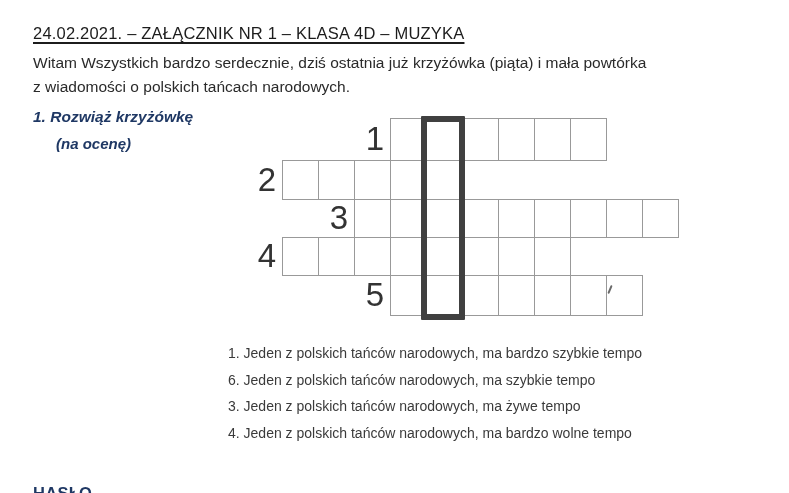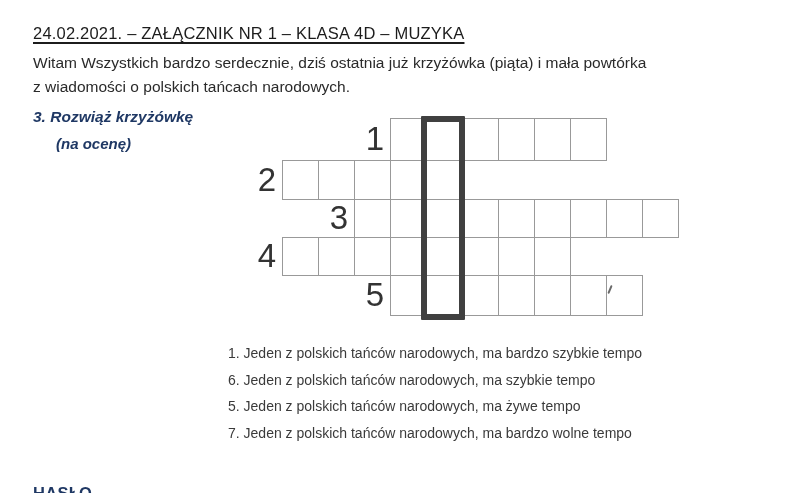--- a/index.html
+++ b/index.html
@@ -94,21 +94,21 @@
 </head>
 <body>
 
 <div class="abs doc-title">24.02.2021. – ZAŁĄCZNIK NR 1 – KLASA 4D – MUZYKA</div>
 
 <div class="abs intro">
   <div>Witam Wszystkich bardzo serdecznie, dziś ostatnia już krzyżówka (piąta) i mała powtórka</div>
   <div>z wiadomości o polskich tańcach narodowych.</div>
 </div>
 
-<div class="abs task-heading">3. Rozwiąż krzyżówkę</div>
+<div class="abs task-heading">1. Rozwiąż krzyżówkę</div>
 <div class="abs task-subheading">(na ocenę)</div>
 
 <div id="crossword" class="abs">
 
 <div class="grid-num" style="left: 350px; top: 118px; height: 42px; line-height: 42px;">1</div>
     <div class="grid-cell" style="left: 390px; top: 118px; width: 37px; height: 43px;"></div>
     <div class="grid-cell" style="left: 426px; top: 118px; width: 37px; height: 43px;"></div>
     <div class="grid-cell" style="left: 462px; top: 118px; width: 37px; height: 43px;"></div>
     <div class="grid-cell" style="left: 498px; top: 118px; width: 37px; height: 43px;"></div>
     <div class="grid-cell" style="left: 534px; top: 118px; width: 37px; height: 43px;"></div>
@@ -146,17 +146,17 @@
     <div class="grid-cell" style="left: 534px; top: 275px; width: 37px; height: 41px;"></div>
     <div class="grid-cell" style="left: 570px; top: 275px; width: 37px; height: 41px;"></div>
     <div class="grid-cell" style="left: 606px; top: 275px; width: 37px; height: 41px;"></div>
     <div class="highlight-box"></div>
     <div class="pen-mark"></div>
   </div>
 
 <div class="abs clues">
   <div class="clue-line">1. Jeden z polskich tańców narodowych, ma bardzo szybkie tempo</div>
   <div class="clue-line">6. Jeden z polskich tańców narodowych, ma szybkie tempo</div>
-  <div class="clue-line">5. Jeden z polskich tańców narodowych, ma żywe tempo</div>
-  <div class="clue-line">7. Jeden z polskich tańców narodowych, ma bardzo wolne tempo</div>
+  <div class="clue-line">3. Jeden z polskich tańców narodowych, ma żywe tempo</div>
+  <div class="clue-line">4. Jeden z polskich tańców narodowych, ma bardzo wolne tempo</div>
 </div>
 
 <div class="abs haslo">HASŁO</div>
 
 </body></html>

